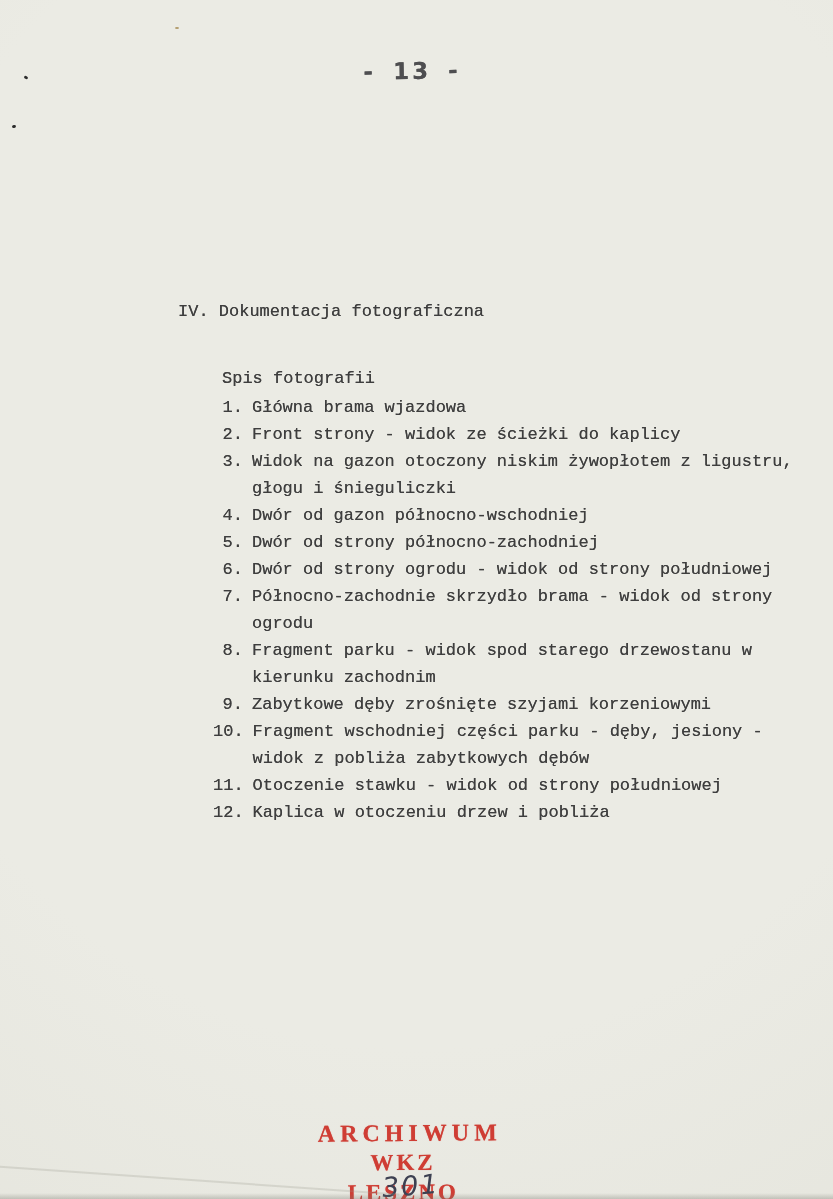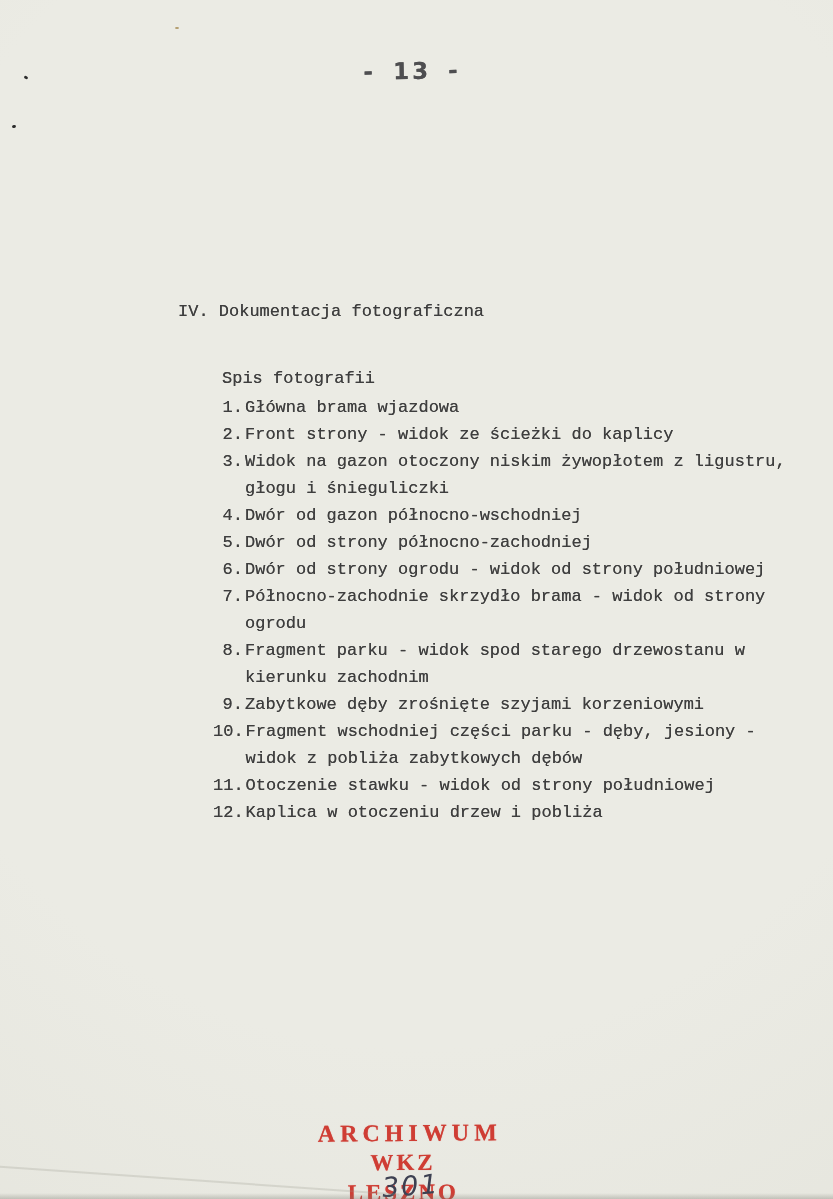--- a/index.html
+++ b/index.html
@@ -81,21 +81,21 @@
   .photo-row {
     display: flex;
     align-items: flex-start;
   }
   .photo-num {
     flex: 0 0 30px;
     text-align: right;
     white-space: nowrap;
   }
   .photo-text {
-    margin-left: 2px;
+    margin-left: 9px;
     width: 546px;
   }
 
   .footer-note {
     position: absolute;
     left: 258px; top: 892px;
     width: 440px;
   }
 
   .stamp {

